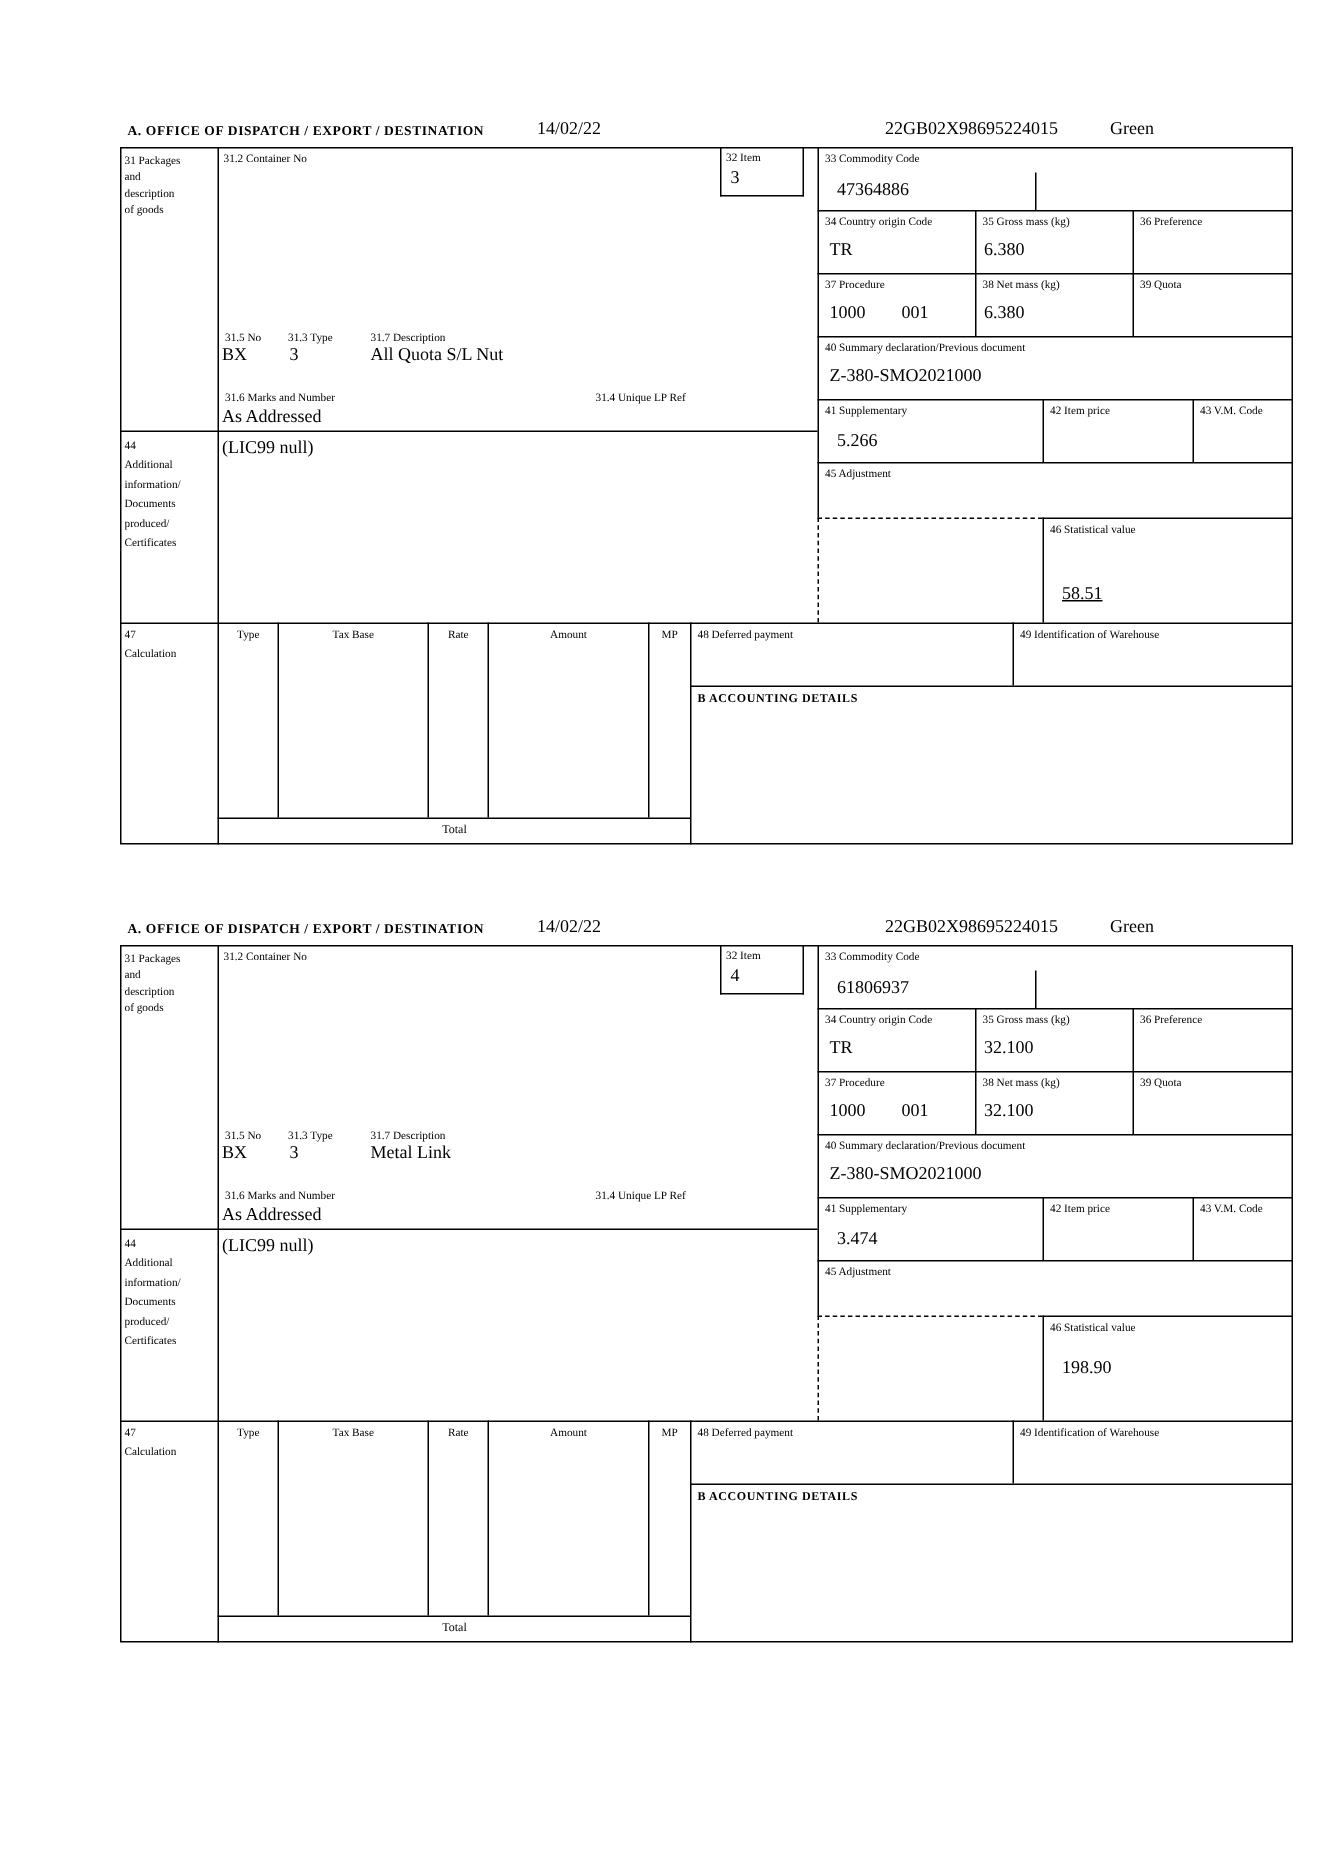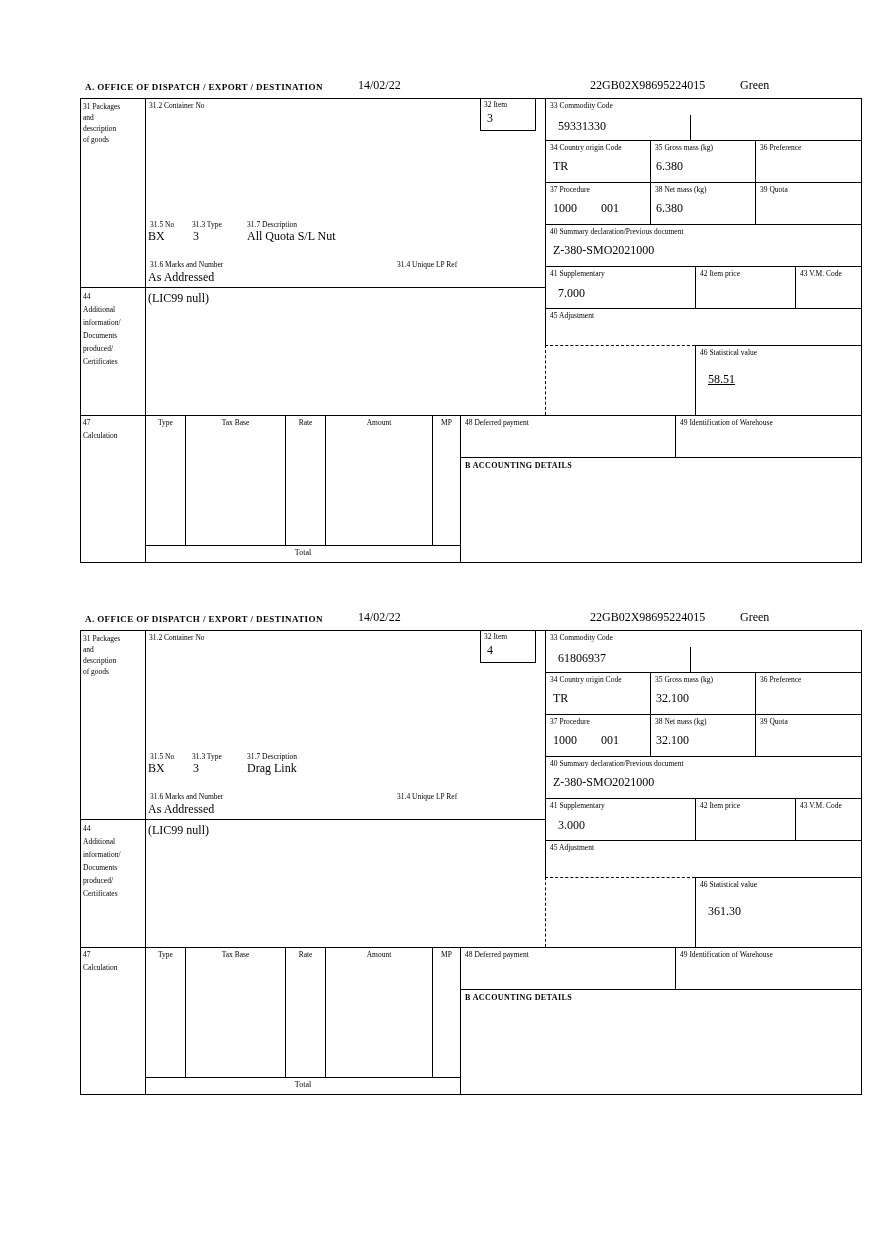--- a/index.html
+++ b/index.html
@@ -65,21 +65,21 @@
     <div class="lbl" style="left:3px; top:50px;">description</div>
     <div class="lbl" style="left:3px; top:61px;">of goods</div>
 
     <div class="lbl" style="left:69px; top:27px;">31.2 Container No</div>
 
     <div class="abs" style="left:400px; top:23px; width:56px; height:33px; border-left:1px solid #000; border-right:1px solid #000; border-bottom:1px solid #000;"></div>
     <div class="lbl" style="left:404px; top:26px;">32 Item</div>
     <div class="val" style="left:407px; top:37px;">3</div>
 
     <div class="lbl" style="left:470px; top:27px;">33 Commodity Code</div>
-    <div class="val" style="left:478px; top:45px;">59331330</div>
+    <div class="val" style="left:478px; top:45px;">47364886</div>
 
     <div class="lbl" style="left:470px; top:69px;">34 Country origin Code</div>
     <div class="lbl" style="left:575px; top:69px;">35 Gross mass (kg)</div>
     <div class="lbl" style="left:680px; top:69px;">36 Preference</div>
     <div class="val" style="left:473px; top:85px;">TR</div>
     <div class="val" style="left:576px; top:85px;">6.380</div>
 
     <div class="lbl" style="left:470px; top:111px;">37 Procedure</div>
     <div class="lbl" style="left:575px; top:111px;">38 Net mass (kg)</div>
     <div class="lbl" style="left:680px; top:111px;">39 Quota</div>
@@ -97,34 +97,34 @@
     <div class="val" style="left:113px; top:155px;">3</div>
     <div class="val" style="left:167px; top:155px;">All Quota S/L Nut</div>
 
     <div class="lbl" style="left:70px; top:186px;">31.6 Marks and Number</div>
     <div class="lbl" style="left:317px; top:186px;">31.4 Unique LP Ref</div>
     <div class="val" style="left:68px; top:196px;">As Addressed</div>
 
     <div class="lbl" style="left:470px; top:195px;">41 Supplementary</div>
     <div class="lbl" style="left:620px; top:195px;">42 Item price</div>
     <div class="lbl" style="left:720px; top:195px;">43 V.M. Code</div>
-    <div class="val" style="left:478px; top:212px;">7.000</div>
+    <div class="val" style="left:478px; top:212px;">5.266</div>
 
     <div class="lbl" style="left:3px; top:218px;">44</div>
     <div class="lbl" style="left:3px; top:231px;">Additional</div>
     <div class="lbl" style="left:3px; top:244px;">information/</div>
     <div class="lbl" style="left:3px; top:257px;">Documents</div>
     <div class="lbl" style="left:3px; top:270px;">produced/</div>
     <div class="lbl" style="left:3px; top:283px;">Certificates</div>
     <div class="val" style="left:68px; top:217px;">(LIC99 null)</div>
 
     <div class="lbl" style="left:470px; top:237px;">45 Adjustment</div>
 
     <div class="lbl" style="left:620px; top:274px;">46 Statistical value</div>
-    <div class="val" style="left:628px; top:298px;text-decoration:underline;">58.51</div>
+    <div class="val" style="left:628px; top:314px;text-decoration:underline;">58.51</div>
 
     <div class="lbl" style="left:3px; top:344px;">47</div>
     <div class="lbl" style="left:3px; top:357px;">Calculation</div>
     <div class="lbl ctr" style="left:66px; top:344px; width:39px;">Type</div>
     <div class="lbl ctr" style="left:106px; top:344px; width:99px;">Tax Base</div>
     <div class="lbl ctr" style="left:206px; top:344px; width:39px;">Rate</div>
     <div class="lbl ctr" style="left:246px; top:344px; width:106px;">Amount</div>
     <div class="lbl ctr" style="left:353px; top:344px; width:27px;">MP</div>
     <div class="sm ctr" style="left:66px; top:473px; width:314px;">Total</div>
 
@@ -199,43 +199,43 @@
     <div class="val" style="left:576px; top:127px;">32.100</div>
 
     <div class="lbl" style="left:470px; top:153px;">40 Summary declaration/Previous document</div>
     <div class="val" style="left:473px; top:169px;">Z-380-SMO2021000</div>
 
     <div class="lbl" style="left:70px; top:146px;">31.5 No</div>
     <div class="lbl" style="left:112px; top:146px;">31.3 Type</div>
     <div class="lbl" style="left:167px; top:146px;">31.7 Description</div>
     <div class="val" style="left:68px; top:155px;">BX</div>
     <div class="val" style="left:113px; top:155px;">3</div>
-    <div class="val" style="left:167px; top:155px;">Drag Link</div>
+    <div class="val" style="left:167px; top:155px;">Metal Link</div>
 
     <div class="lbl" style="left:70px; top:186px;">31.6 Marks and Number</div>
     <div class="lbl" style="left:317px; top:186px;">31.4 Unique LP Ref</div>
     <div class="val" style="left:68px; top:196px;">As Addressed</div>
 
     <div class="lbl" style="left:470px; top:195px;">41 Supplementary</div>
     <div class="lbl" style="left:620px; top:195px;">42 Item price</div>
     <div class="lbl" style="left:720px; top:195px;">43 V.M. Code</div>
-    <div class="val" style="left:478px; top:212px;">3.000</div>
+    <div class="val" style="left:478px; top:212px;">3.474</div>
 
     <div class="lbl" style="left:3px; top:218px;">44</div>
     <div class="lbl" style="left:3px; top:231px;">Additional</div>
     <div class="lbl" style="left:3px; top:244px;">information/</div>
     <div class="lbl" style="left:3px; top:257px;">Documents</div>
     <div class="lbl" style="left:3px; top:270px;">produced/</div>
     <div class="lbl" style="left:3px; top:283px;">Certificates</div>
     <div class="val" style="left:68px; top:217px;">(LIC99 null)</div>
 
     <div class="lbl" style="left:470px; top:237px;">45 Adjustment</div>
 
     <div class="lbl" style="left:620px; top:274px;">46 Statistical value</div>
-    <div class="val" style="left:628px; top:298px;">361.30</div>
+    <div class="val" style="left:628px; top:298px;">198.90</div>
 
     <div class="lbl" style="left:3px; top:344px;">47</div>
     <div class="lbl" style="left:3px; top:357px;">Calculation</div>
     <div class="lbl ctr" style="left:66px; top:344px; width:39px;">Type</div>
     <div class="lbl ctr" style="left:106px; top:344px; width:99px;">Tax Base</div>
     <div class="lbl ctr" style="left:206px; top:344px; width:39px;">Rate</div>
     <div class="lbl ctr" style="left:246px; top:344px; width:106px;">Amount</div>
     <div class="lbl ctr" style="left:353px; top:344px; width:27px;">MP</div>
     <div class="sm ctr" style="left:66px; top:473px; width:314px;">Total</div>
 

